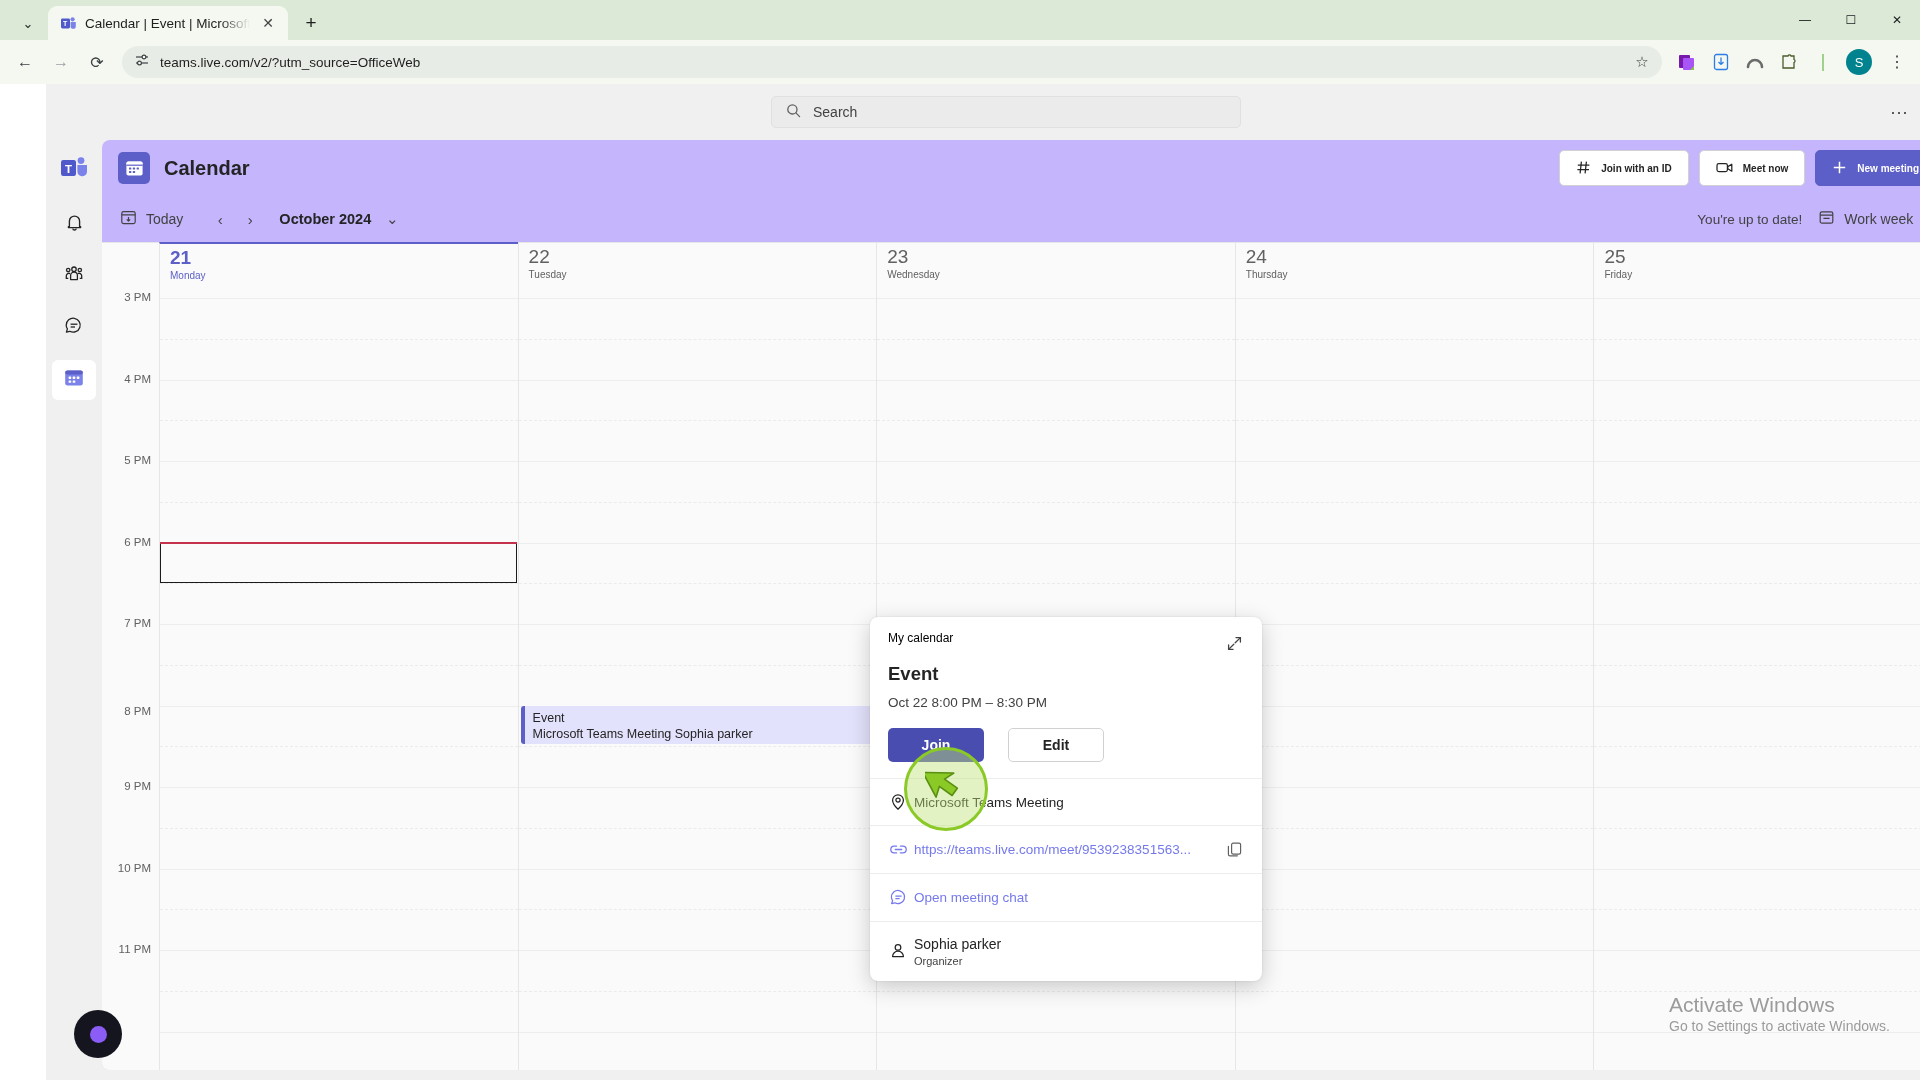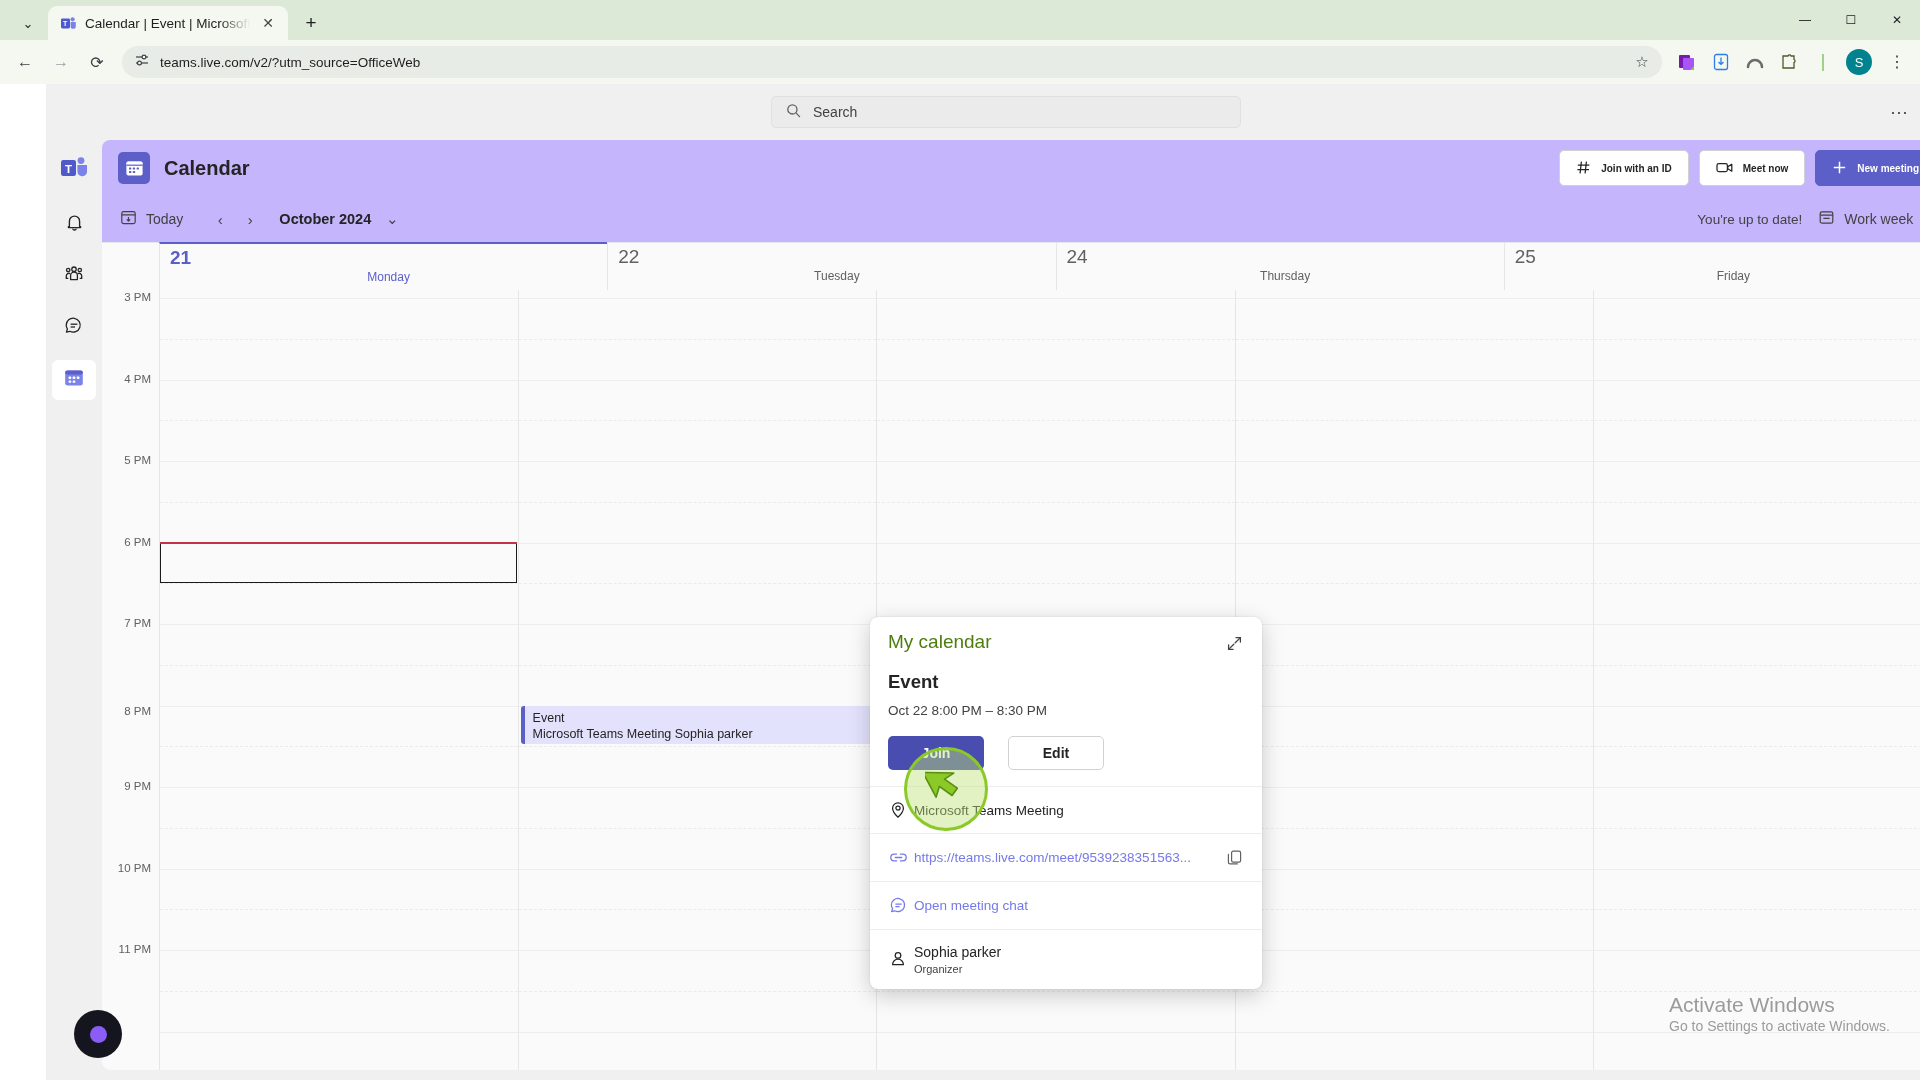--- a/index.html
+++ b/index.html
@@ -175,21 +175,21 @@
     height: 48px; display: flex; border-top: 1px solid #e6e6e6;
     background: #fafafa; flex: 0 0 48px;
   }
   .dh-gutter { width: 57px; flex: 0 0 57px; }
   .dh-cell {
     flex: 1; border-left: 1px solid #e6e6e6; padding: 4px 0 0 10px;
     position: relative;
   }
   .dh-cell.today { border-top: 2px solid #5b5fc7; margin-top: -1px; }
   .dh-num { font-size: 19px; color: #616161; line-height: 1.05; }
-  .dh-day { font-size: 12px; color: #616161; margin-top: 2px; text-align: center; }
+  .dh-day { font-size: 10px; color: #616161; margin-top: 2px; }
   .dh-cell.today .dh-num, .dh-cell.today .dh-day { color: #5b5fc7; }
   .dh-cell.today .dh-num { font-weight: bold; }
 
   
   .grid-wrap { flex: 1; position: relative; overflow: hidden; background:#fafafa; }
   .grid { display: flex; position: relative; height: 100%; }
   .gutter {
     width: 57px; flex: 0 0 57px; position: relative; background: #fafafa;
   }
   .hour-label {
@@ -236,21 +236,21 @@
   .wm2 { font-size: 14px; color: #9b9b9b; }
 
   
   .popup {
     position: absolute; left: 824px; top: 533px; width: 392px;
     background: #ffffff; border-radius: 8px;
     box-shadow: 0 6px 22px rgba(0,0,0,0.20), 0 0 2px rgba(0,0,0,0.12);
     z-index: 50; overflow: hidden;
   }
   .popup-top { padding: 14px 18px 16px 18px; position: relative; }
-  .pu-cal { font-size: 19px; color: #4d7c0f; }
+  .pu-cal { font-size: 12px; color: #000000; }
   .pu-expand {
     position: absolute; right: 16px; top: 14px; width: 24px; height: 24px;
     display: flex; align-items: center; justify-content: center; color: #424242;
   }
   .pu-title {
     font-size: 18.5px; font-weight: bold; color: #242424; margin-top: 18px;
   }
   .pu-time { font-size: 13.5px; color: #424242; margin-top: 10px; }
   .pu-actions { display: flex; gap: 24px; margin-top: 18px; }
   .pu-btn {
@@ -528,20 +528,24 @@
 
     <div class="day-header">
       <div class="dh-gutter"></div>
       <div class="dh-cell today">
         <div class="dh-num">21</div>
         <div class="dh-day">Monday</div>
       </div>
       <div class="dh-cell">
         <div class="dh-num">22</div>
         <div class="dh-day">Tuesday</div>
+      </div>
+      <div class="dh-cell">
+        <div class="dh-num">23</div>
+        <div class="dh-day">Wednesday</div>
       </div>
       <div class="dh-cell">
         <div class="dh-num">24</div>
         <div class="dh-day">Thursday</div>
       </div>
       <div class="dh-cell">
         <div class="dh-num">25</div>
         <div class="dh-day">Friday</div>
       </div>
     </div>

